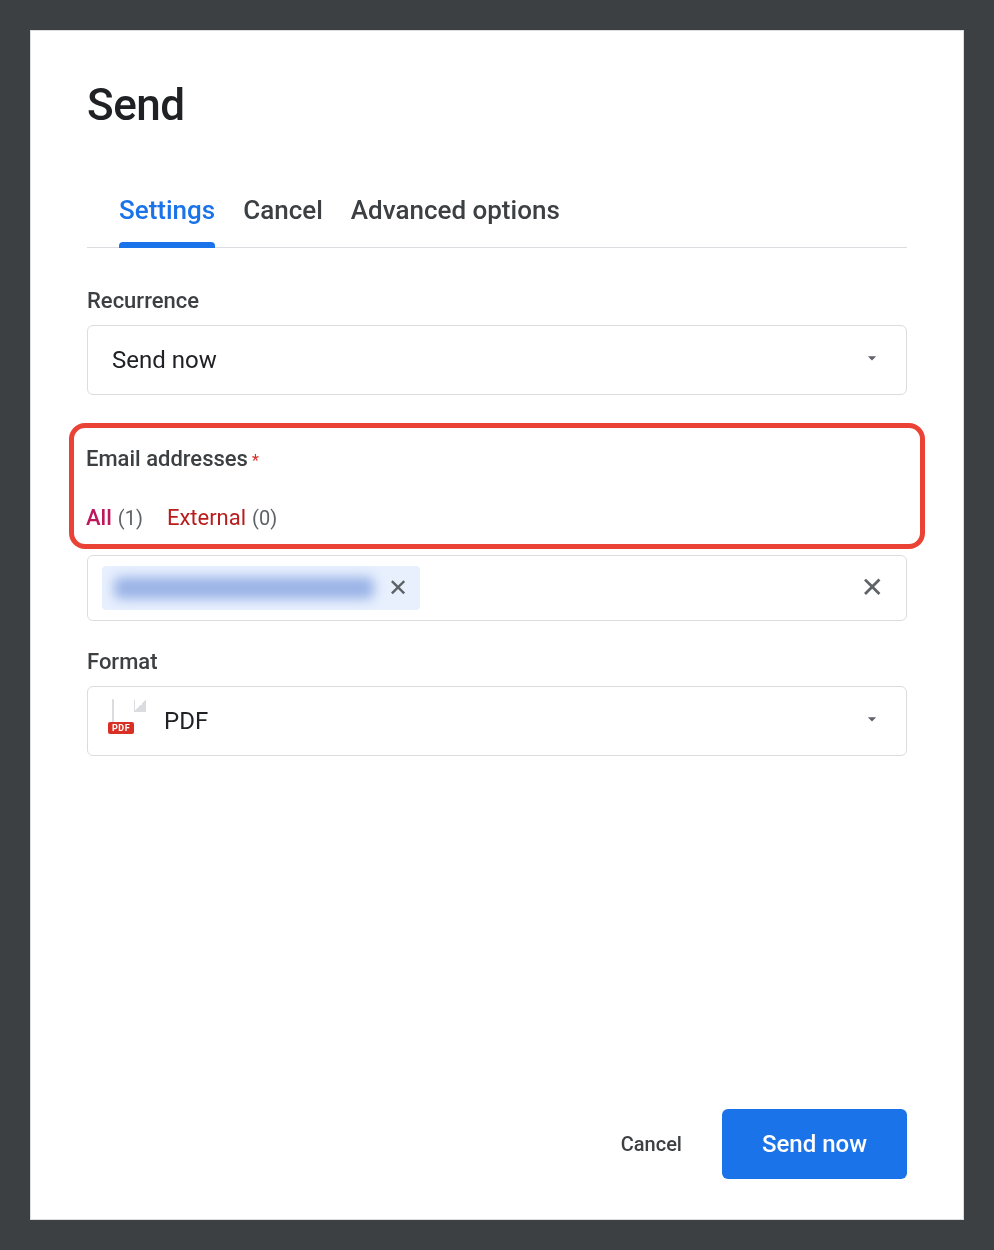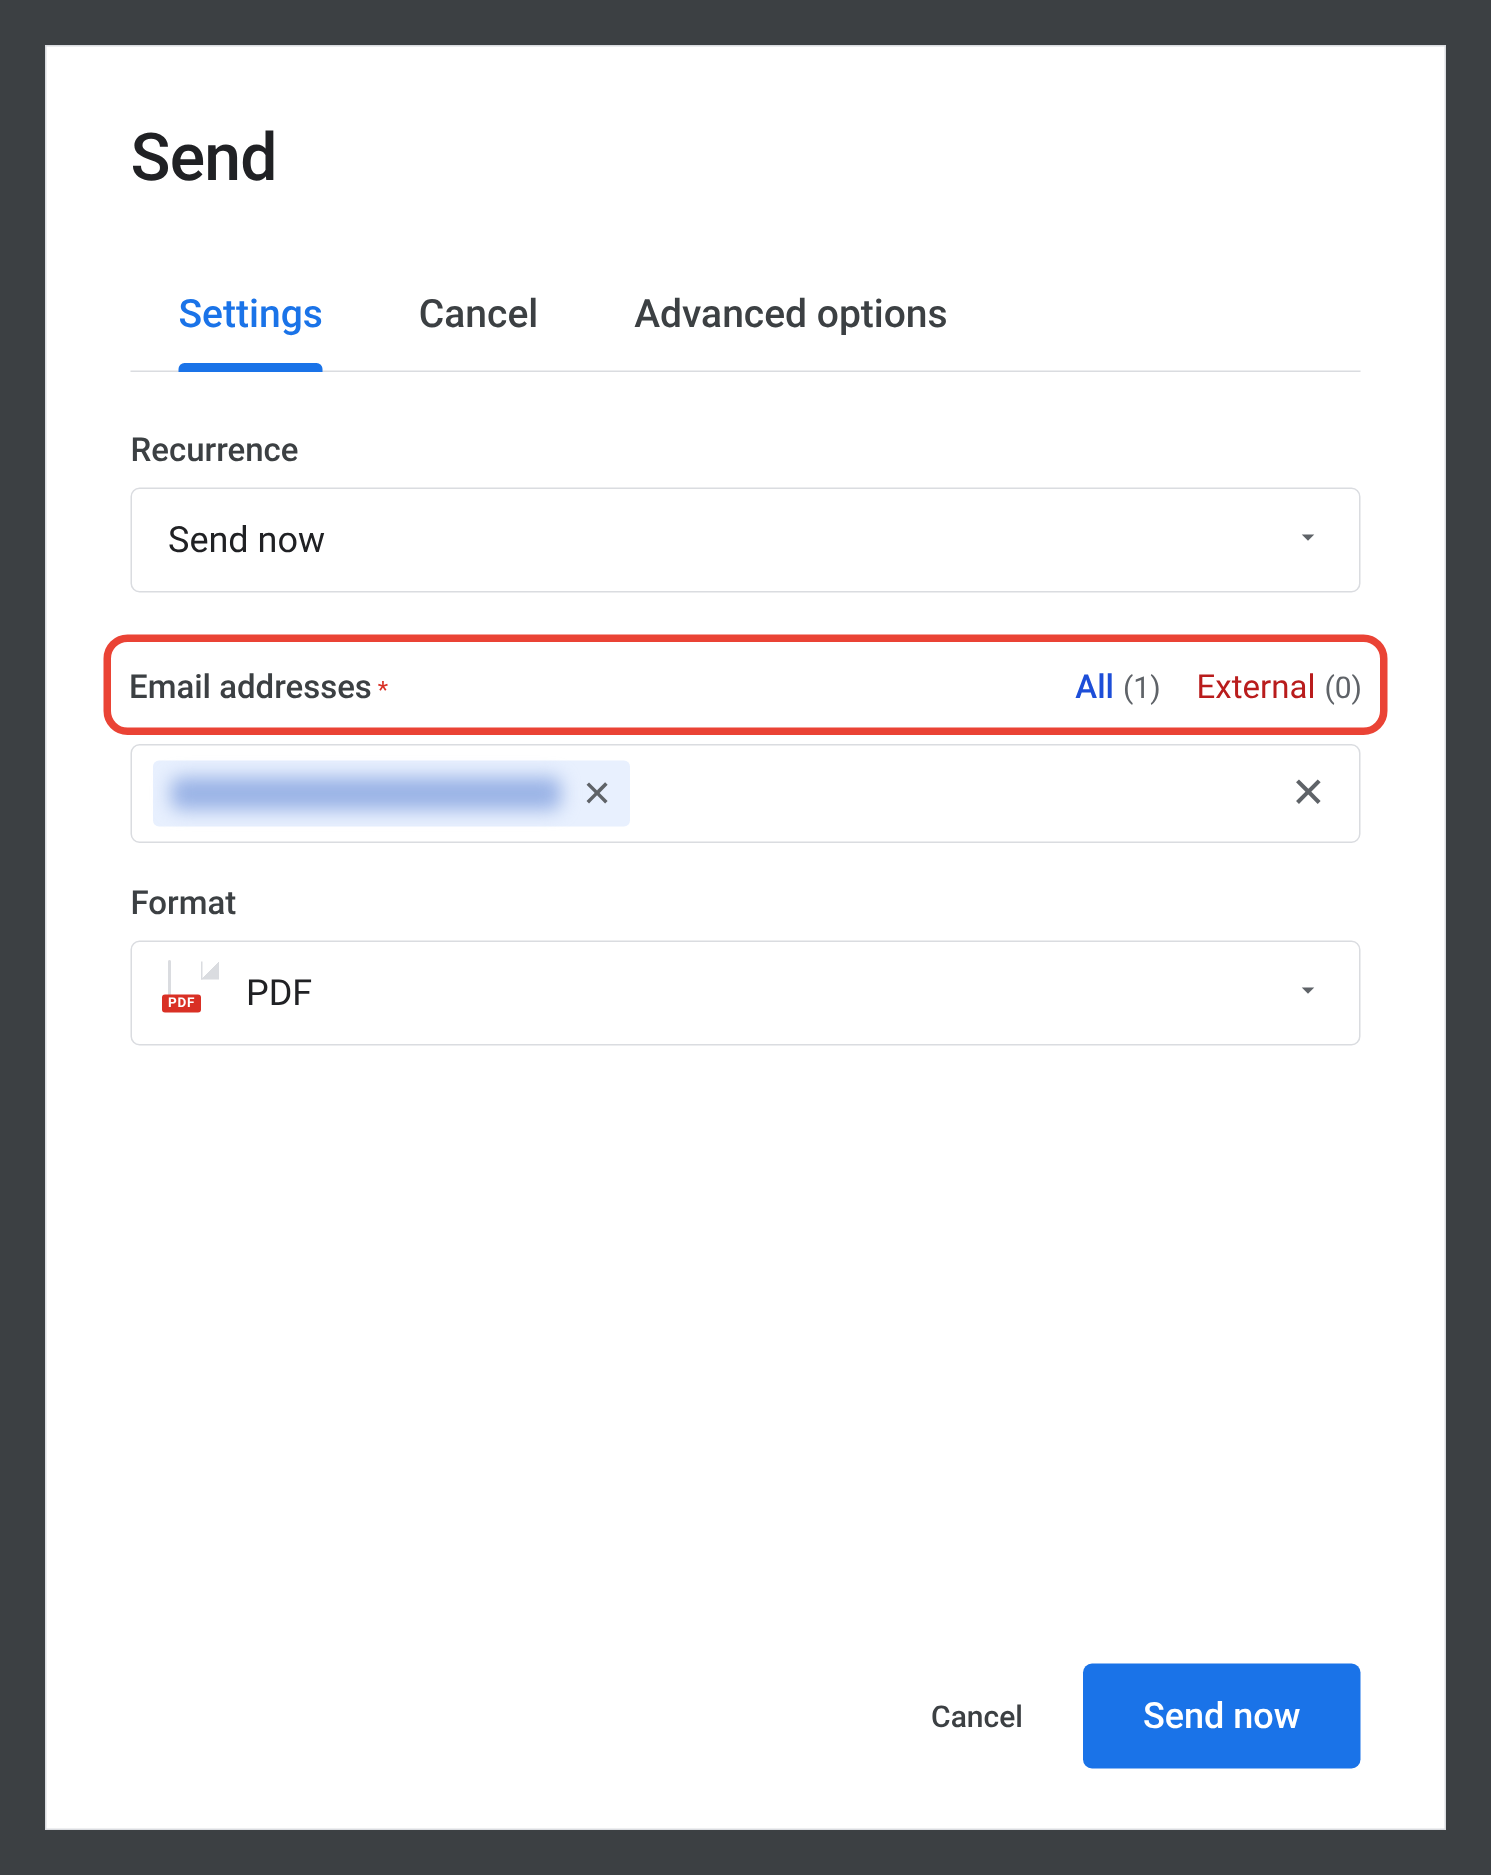--- a/index.html
+++ b/index.html
@@ -22,21 +22,21 @@
   }
   .dialog-title {
     font-size: 44px;
     font-weight: 500;
     color: #202124;
     letter-spacing: -0.5px;
     margin-bottom: 64px;
   }
   .tabs {
     display: flex;
-    gap: 64px;
+    gap: 28px;
     border-bottom: 1px solid #dadce0;
     margin-bottom: 40px;
     padding-left: 32px;
   }
   .tab {
     font-size: 26px;
     font-weight: 500;
     color: #3c4043;
     padding-bottom: 22px;
     cursor: pointer;
@@ -139,35 +139,36 @@
     letter-spacing: 0.5px;
   }
   .highlight-box {
     border: 5px solid #ea4335;
     border-radius: 16px;
     padding: 18px 12px 14px 12px;
     margin: 0 -18px 6px -18px;
     display: flex;
     align-items: baseline;
     justify-content: space-between;
+    flex-direction: column;
   }
   .email-label {
     font-size: 22px;
     color: #3c4043;
     font-weight: 500;
   }
   .required { color: #d93025; }
   .email-counts {
     display: flex;
     gap: 24px;
     font-size: 22px;
     align-items: baseline;
   }
   .count-group { display: flex; align-items: baseline; gap: 6px; }
-  .count-group .lbl.all { color: #1d4ed8; font-weight: 500; }
+  .count-group .lbl.all { color: #be185d; font-weight: 500; margin-top: 34px; }
   .count-group .lbl.ext { color: #b91c1c; }
   .count-group .num { color: #5f6368; font-size: 20px; }
   .email-input-box {
     width: 100%;
     min-height: 64px;
     border: 1px solid #dadce0;
     border-radius: 6px;
     padding: 10px 14px;
     display: flex;
     align-items: center;

